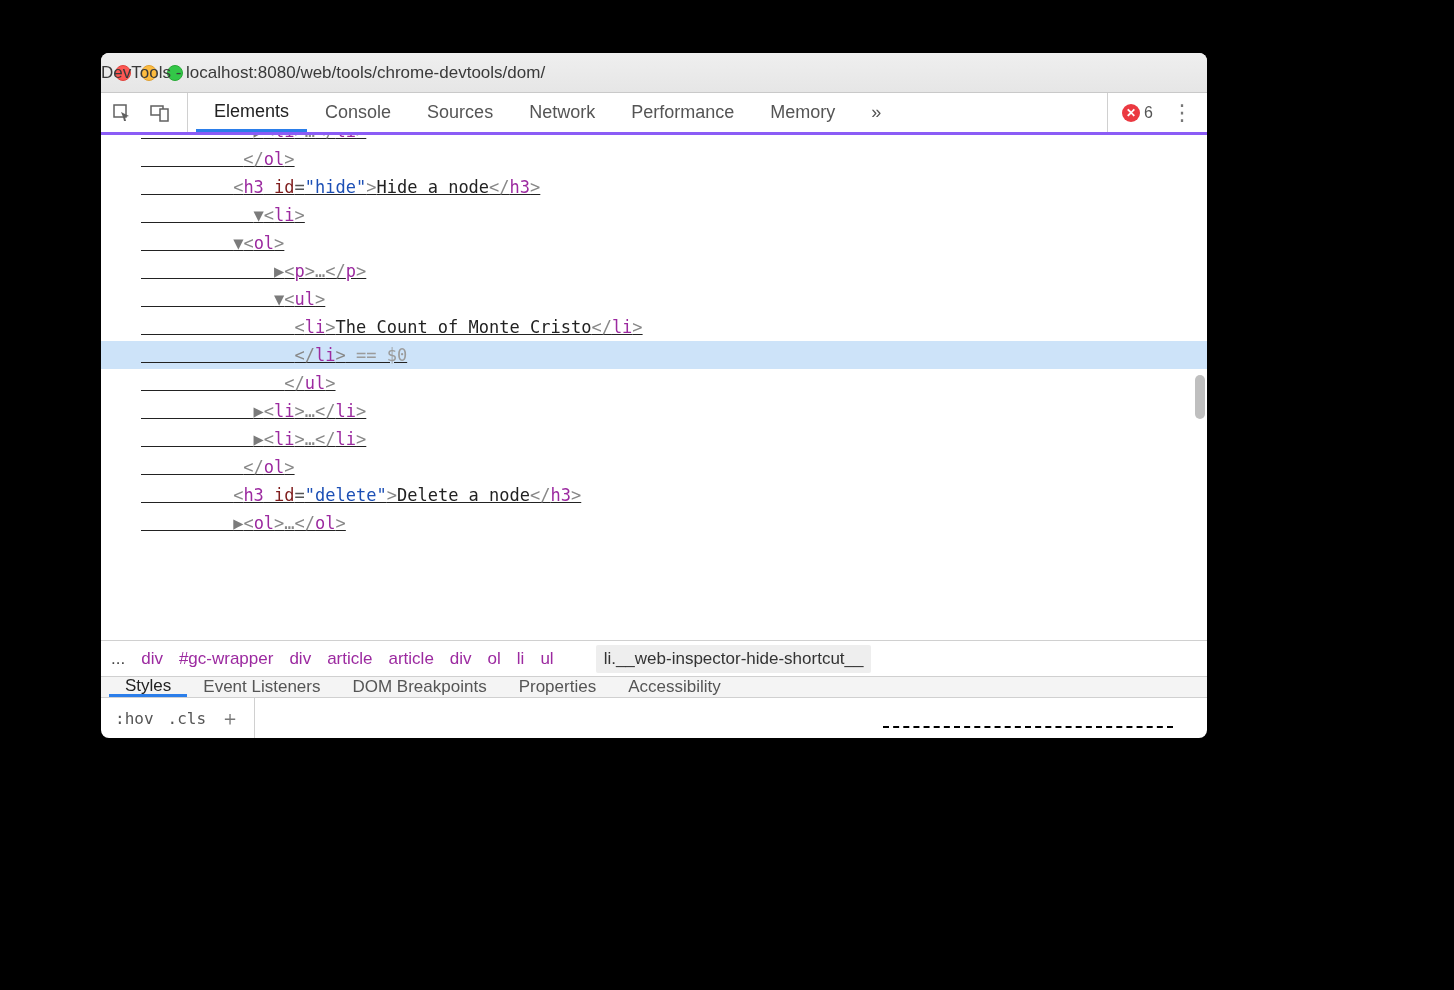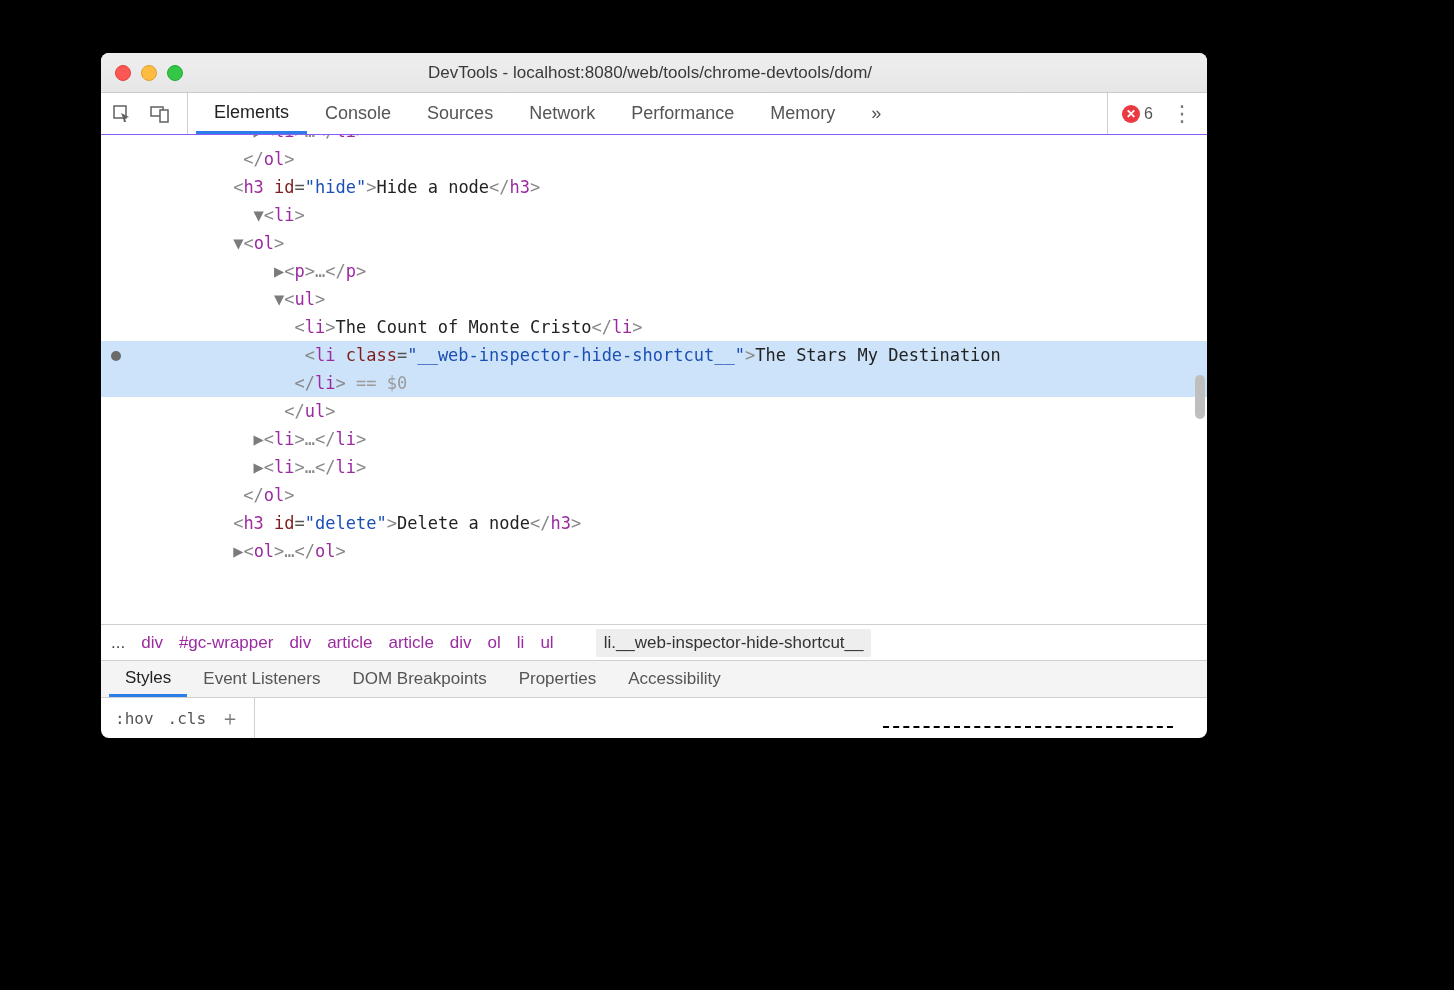--- a/index.html
+++ b/index.html
@@ -31,26 +31,26 @@
     align-items: center;
     padding: 0 14px;
     position: relative;
   }
   .traffic { display: flex; gap: 10px; }
   .light { width: 16px; height: 16px; border-radius: 50%; }
   .light.red { background:#fc5753; border:1px solid #e0443e;}
   .light.yellow { background:#fdbc40; border:1px solid #de9f34;}
   .light.green { background:#33c748; border:1px solid #27aa35;}
   .titletext {
-    position:absolute; left:0; right:8px; text-align:center;
+    position:absolute; left:0; right:8px; text-align:left;
     font-size:17px; color:#3a3a3a;
   }
   .toolbar {
     height: 42px;
-    border-bottom: 1px solid #8b5cf6;
+    border-bottom: 3px solid #8b5cf6;
     display:flex; align-items:center;
     padding: 0 10px;
     gap: 0;
   }
   .tb-left { display:flex; align-items:center; gap:16px; padding-right:16px; border-right:1px solid #d0d0d0; height:100%;}
   .icon-btn { width:22px; height:22px; display:flex; align-items:center; justify-content:center; color:#606060;}
   .tabs { display:flex; align-items:center; height:100%; flex:1; padding-left:8px;}
   .tab {
     padding: 0 18px; height:100%;
     display:flex; align-items:center;
@@ -67,21 +67,21 @@
   .dom-area {
     flex:1;
     overflow:hidden;
     position:relative;
     font-family: Menlo, Consolas, monospace;
     font-size: 17px;
     line-height: 28px;
     color:#222;
   }
   .dom-inner { padding-top:0; }
-  .row { white-space: pre; padding-left: 40px; position:relative;}
+  .row { white-space: pre; padding-left: 40px; position:relative;text-decoration:underline;}
   .row .arrow { color:#7b7b7b; }
   .row.cut { overflow:hidden; }
   .row.hidden-mark::before {
     content:""; position:absolute; left:10px; top:10px;
     width:10px;height:10px;border-radius:50%;background:#6a6a6a;
   }
   .row.selected { background:#cde3f9;}
   .tk-tag { color:#9c2aa0; }
   .tk-attr { color:#7f1d1d; }
   .tk-eq { color:#555; }
@@ -98,21 +98,21 @@
     border-top:1px solid #d0d0d0;
     display:flex; align-items:center;
     font-size:17px; padding:0 10px; gap:16px;
     overflow:hidden;
   }
   .crumb { color:#9c2aa0; cursor:pointer; white-space:nowrap;}
   .crumb.sel-hl { background:#eee; padding:4px 8px; border-radius:2px; color:#333;margin-left:26px;}
   .crumb.dots { color:#444; }
 
   .subtabs {
-    height: 38px;
+    height: 22px;
     border-top:1px solid #d0d0d0;
     border-bottom:1px solid #d0d0d0;
     background:#f4f4f4;
     display:flex; align-items:center; padding:0 8px;
     font-size:17px; gap:0;
   }
   .subtab { padding:0 16px; color:#555; height:100%; display:flex; align-items:center; cursor:pointer;}
   .subtab.active { color:#222; border-bottom:3px solid #2b7eea;}
 
   .styles-bar {
@@ -180,21 +180,20 @@
   <div class="dom-area">
     <div class="dom-inner" id="dom-inner">
         <div class="row first cut">           <span class="arrow">▶</span><span class="tk-br">&lt;</span><span class="tk-tag">li</span><span class="tk-br">&gt;</span><span class="tk-dots">…</span><span class="tk-br">&lt;/</span><span class="tk-tag">li</span><span class="tk-br">&gt;</span></div>
         <div class="row">          <span class="tk-br">&lt;/</span><span class="tk-tag">ol</span><span class="tk-br">&gt;</span></div>
         <div class="row">         <span class="tk-br">&lt;</span><span class="tk-tag">h3</span><span class="tk-attr"> id</span><span class="tk-eq">=</span><span class="tk-str">"hide"</span><span class="tk-br">&gt;</span><span class="tk-text">Hide a node</span><span class="tk-br">&lt;/</span><span class="tk-tag">h3</span><span class="tk-br">&gt;</span></div>
         <div class="row">           <span class="arrow">▼</span><span class="tk-br">&lt;</span><span class="tk-tag">li</span><span class="tk-br">&gt;</span></div>
         <div class="row">         <span class="arrow">▼</span><span class="tk-br">&lt;</span><span class="tk-tag">ol</span><span class="tk-br">&gt;</span></div>
         <div class="row">             <span class="arrow">▶</span><span class="tk-br">&lt;</span><span class="tk-tag">p</span><span class="tk-br">&gt;</span><span class="tk-dots">…</span><span class="tk-br">&lt;/</span><span class="tk-tag">p</span><span class="tk-br">&gt;</span></div>
         <div class="row">             <span class="arrow">▼</span><span class="tk-br">&lt;</span><span class="tk-tag">ul</span><span class="tk-br">&gt;</span></div>
         <div class="row">               <span class="tk-br">&lt;</span><span class="tk-tag">li</span><span class="tk-br">&gt;</span><span class="tk-text">The Count of Monte Cristo</span><span class="tk-br">&lt;/</span><span class="tk-tag">li</span><span class="tk-br">&gt;</span></div>
-        <div class="row selected hidden-mark">                <span class="tk-br">&lt;</span><span class="tk-tag">li</span><span class="tk-attr"> class</span><span class="tk-eq">=</span><span class="tk-str">"__web-inspector-hide-shortcut__"</span><span class="tk-br">&gt;</span><span class="tk-text">The Stars My Destination</span></div>
         <div class="row selected">               <span class="tk-br">&lt;/</span><span class="tk-tag">li</span><span class="tk-br">&gt;</span><span class="tk-eqref"> == $0</span></div>
         <div class="row">              <span class="tk-br">&lt;/</span><span class="tk-tag">ul</span><span class="tk-br">&gt;</span></div>
         <div class="row">           <span class="arrow">▶</span><span class="tk-br">&lt;</span><span class="tk-tag">li</span><span class="tk-br">&gt;</span><span class="tk-dots">…</span><span class="tk-br">&lt;/</span><span class="tk-tag">li</span><span class="tk-br">&gt;</span></div>
         <div class="row">           <span class="arrow">▶</span><span class="tk-br">&lt;</span><span class="tk-tag">li</span><span class="tk-br">&gt;</span><span class="tk-dots">…</span><span class="tk-br">&lt;/</span><span class="tk-tag">li</span><span class="tk-br">&gt;</span></div>
         <div class="row">          <span class="tk-br">&lt;/</span><span class="tk-tag">ol</span><span class="tk-br">&gt;</span></div>
         <div class="row">         <span class="tk-br">&lt;</span><span class="tk-tag">h3</span><span class="tk-attr"> id</span><span class="tk-eq">=</span><span class="tk-str">"delete"</span><span class="tk-br">&gt;</span><span class="tk-text">Delete a node</span><span class="tk-br">&lt;/</span><span class="tk-tag">h3</span><span class="tk-br">&gt;</span></div>
         <div class="row">         <span class="arrow">▶</span><span class="tk-br">&lt;</span><span class="tk-tag">ol</span><span class="tk-br">&gt;</span><span class="tk-dots">…</span><span class="tk-br">&lt;/</span><span class="tk-tag">ol</span><span class="tk-br">&gt;</span></div>
       </div>
     <div class="scroll-thumb"></div>
   </div>

